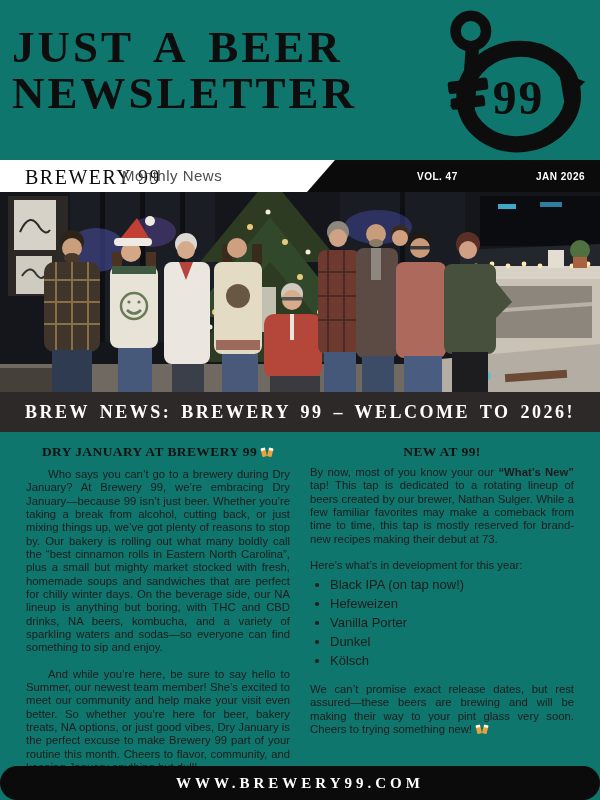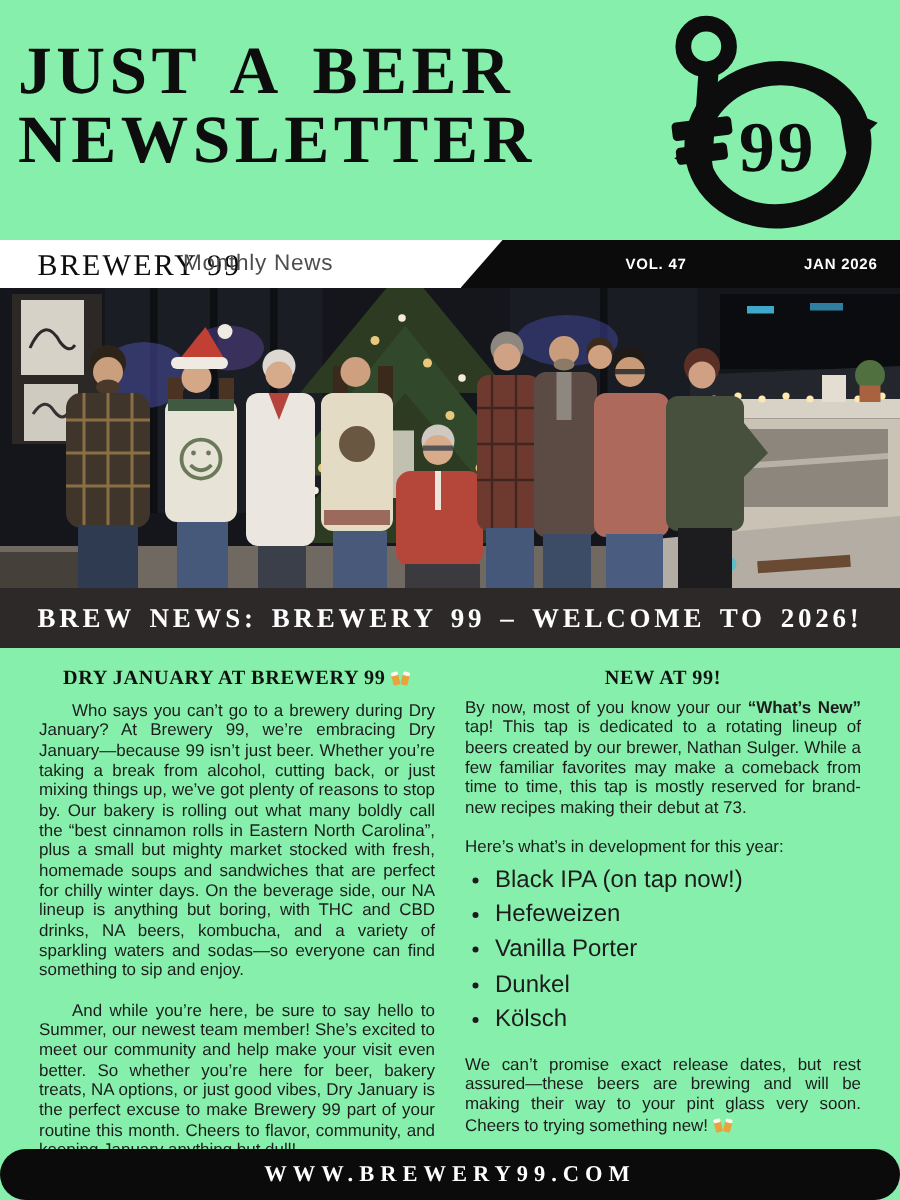--- a/index.html
+++ b/index.html
@@ -1,18 +1,18 @@
 <!DOCTYPE html>
 <html><head>
 <meta charset="utf-8">
 <style>
   * { box-sizing: border-box; }
   html,body { margin:0; padding:0; background:#ffffff; }
   body { width:600px; height:800px; font-family:"Liberation Sans", sans-serif; color:#1f1f1f; }
-  .page { position:relative; width:600px; height:800px; background:#86efac; overflow:hidden; }
+  .page { position:relative; width:600px; height:800px; background:#0f766e; overflow:hidden; }
 
   
   .masthead { position:absolute; top:24px; left:12px; width:380px; }
   .masthead .line {
     font-family:"Liberation Serif", serif; font-weight:bold;
     font-size:45px; line-height:46px; letter-spacing:3px; word-spacing:8px;
     color:#0d0d0d; white-space:nowrap;
   }
   .logo { position:absolute; top:6px; right:12px; width:162px; height:150px; }
 
@@ -40,21 +40,21 @@
   .content { position:absolute; top:432px; left:0; width:600px; height:334px;
              display:flex; gap:20px; padding:12px 26px 0 26px; overflow:hidden; }
   .col { flex:1 1 0; overflow:hidden; }
   .col-heading { font-family:"Liberation Serif", serif; font-weight:bold; font-size:13.5px;
                  letter-spacing:0.4px; text-align:center; color:#111; margin:0 0 6px 0; white-space:nowrap; }
   .col p { margin:0; font-size:11.3px; line-height:1.18; text-align:justify; color:#1c1c1c; }
   .col p.indent { text-indent:22px; }
   .col p.mt { margin-top:13px; }
   .b { font-weight:bold; }
   ul.beer-list { margin:4px 0 0 6px; padding-left:14px; }
-  ul.beer-list li { font-size:16px; line-height:1.38; color:#1c1c1c; margin:1px 0; }
+  ul.beer-list li { font-size:13px; line-height:1.38; color:#1c1c1c; margin:1px 0; }
   .emoji { display:inline-block; vertical-align:-2px; margin-left:3px; }
 
   
   .footer { position:absolute; bottom:0; left:0; width:600px; height:34px; background:#0b0b0b;
             display:flex; align-items:center; justify-content:center;border-radius:17px; }
   .footer span { color:#fff; font-family:"Liberation Serif", serif; font-weight:bold;
                  font-size:15px; letter-spacing:4px; }
 </style>
 </head>
 <body>

